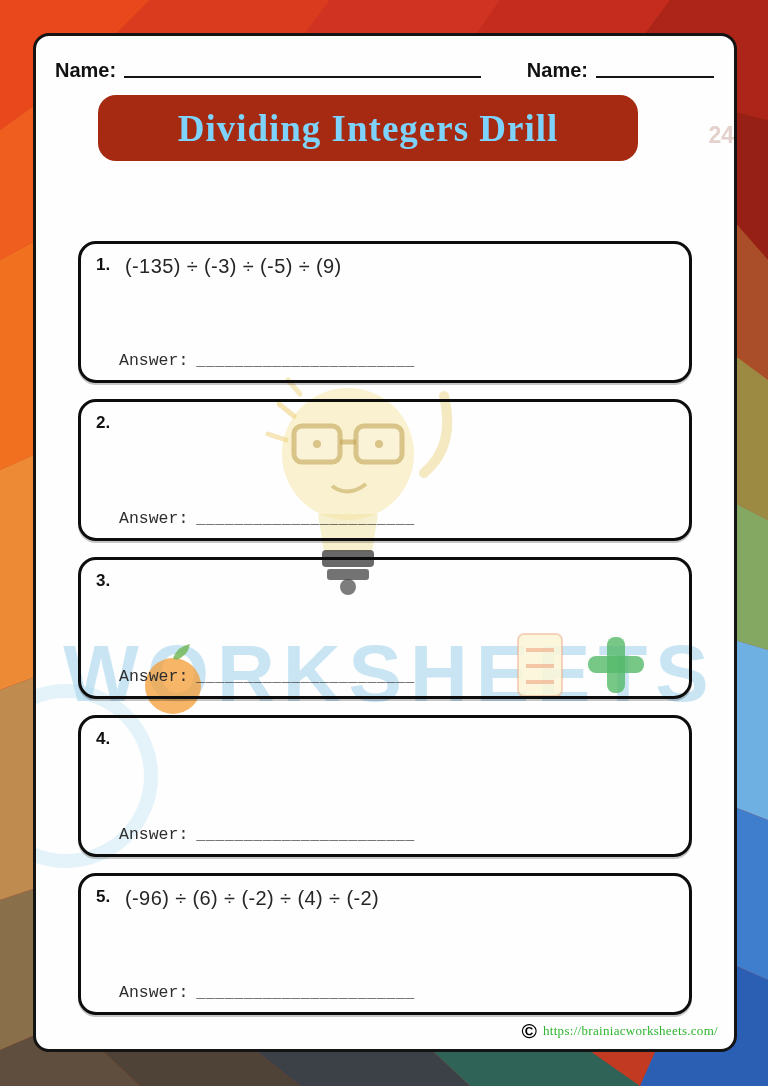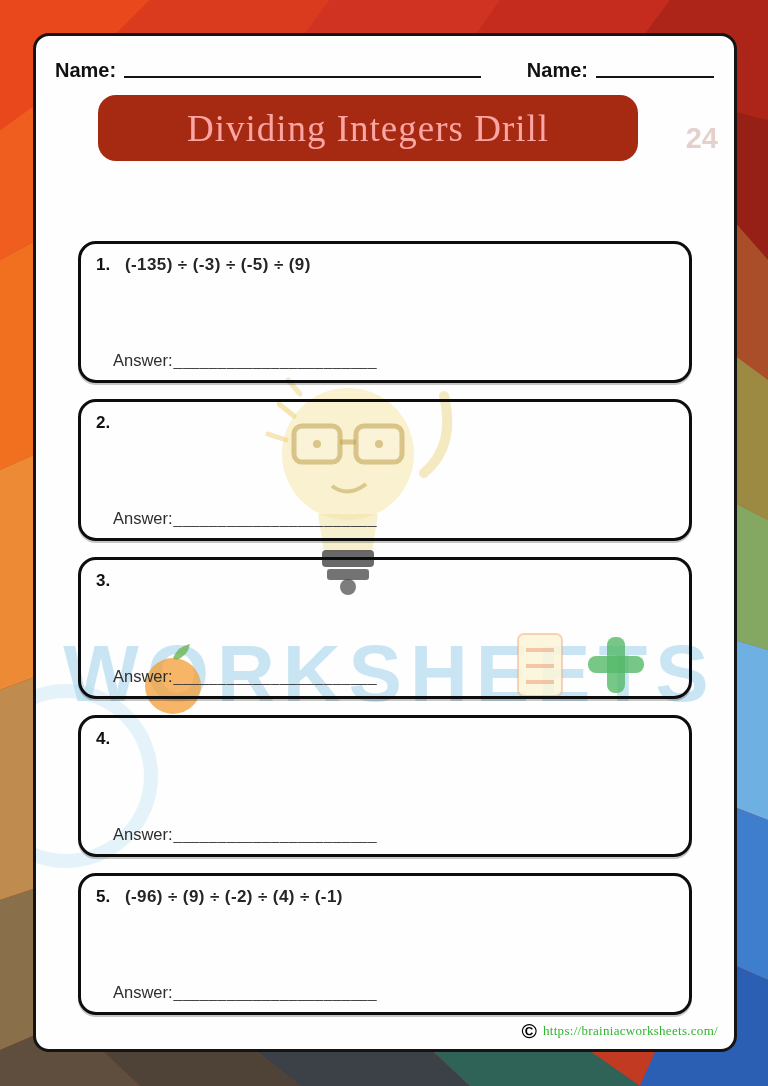--- a/index.html
+++ b/index.html
@@ -21,61 +21,61 @@
     font-family:"Liberation Serif",serif;font-weight:bold;font-size:112px;
     letter-spacing:7px;color:rgba(75,75,88,0.075);white-space:nowrap;
   }
   .wm-brand2{
     position:absolute;left:20px;top:592px;width:668px;text-align:center;
     font-family:"Liberation Sans",sans-serif;font-weight:bold;font-size:80px;
     letter-spacing:8px;color:rgba(128,196,232,0.42);white-space:nowrap;
   }
   .wm-shapes{position:absolute;left:0;top:0;z-index:1;}
   .wm-pagenum{
-    position:absolute;top:86px;right:16px;font-size:29px;font-weight:bold;
+    position:absolute;top:86px;right:0;font-size:23px;font-weight:bold;
     color:rgba(208,172,160,0.55);
   }
   
   .header-row{
     position:absolute;top:24px;left:19px;right:20px;
     display:flex;align-items:flex-end;
   }
   .hdr-label{font-size:20px;font-weight:bold;color:#111;line-height:1;}
   .hline{border-bottom:2.5px solid #151515;margin-bottom:2px;}
   .name-line{flex:1 1 auto;margin-left:8px;margin-right:46px;}
   .date-line{width:118px;margin-left:8px;}
   
   .banner{
     position:absolute;top:59px;left:62px;width:540px;height:66px;
     background:#a52a11;border-radius:18px;display:flex;align-items:center;justify-content:center;
   }
   .banner-text{
-    font-family:"Liberation Serif",serif;font-weight:normal;font-size:37px;
-    color:#fca5a5;letter-spacing:1px;white-space:nowrap;
+    font-family:"Liberation Serif",serif;font-weight:bold;font-size:37px;
+    color:#7dd3fc;letter-spacing:1px;white-space:nowrap;
   }
   
   .directions{
     position:absolute;top:142px;left:42px;width:632px;
     font-size:13.8px;font-weight:bold;color:#1e1e1e;line-height:1.55;
   }
   
   .questions{position:absolute;top:205px;left:42px;width:614px;}
   .qbox{
     position:relative;width:608px;height:136px;margin-bottom:16px;
     border:3px solid #0d0d0d;border-radius:18px;background:transparent;
     box-shadow:0 2px 0 rgba(0,0,0,0.22);
   }
   .qnum{position:absolute;top:11px;left:15px;font-size:17px;font-weight:bold;color:#111;}
   .qexpr{
-    position:absolute;top:11px;left:44px;font-size:17px;font-weight:700;
+    position:absolute;top:11px;left:44px;font-size:20px;font-weight:400;
     color:#262626;letter-spacing:0.4px;white-space:nowrap;
   }
-  .answer-row{position:absolute;bottom:10px;left:32px;display:flex;align-items:baseline;}
+  .answer-row{position:absolute;bottom:10px;left:38px;display:flex;align-items:baseline;font-family:Liberation Mono, monospace;}
   .answer-label{font-size:16.5px;font-weight:500;color:#2e2e2e;}
-  .answer-line{font-size:15px;color:#3a3a3a;margin-left:1px;letter-spacing:0.5px;}
+  .answer-line{font-size:15px;color:#3a3a3a;margin-left:8px;letter-spacing:0.5px;}
   
   .footer{
     position:absolute;bottom:8px;right:16px;display:flex;align-items:center;gap:6px;
   }
   .copyright{font-size:21px;font-weight:bold;color:#000;line-height:1;}
   .footer-url{
     font-family:"Liberation Serif",serif;font-size:13px;color:#2eb530;letter-spacing:0.3px;
   }
 </style>
 </head>
@@ -197,21 +197,21 @@
       <div class="qbox">
         <span class="qnum">4.</span>
         <div class="answer-row">
           <span class="answer-label">Answer:</span>
           <span class="answer-line">_______________________</span>
         </div>
       </div>
 
       <div class="qbox">
         <span class="qnum">5.</span>
-        <span class="qexpr">(-96) ÷ (9) ÷ (-2) ÷ (4) ÷ (-1)</span>
+        <span class="qexpr">(-96) ÷ (6) ÷ (-2) ÷ (4) ÷ (-2)</span>
         <div class="answer-row">
           <span class="answer-label">Answer:</span>
           <span class="answer-line">_______________________</span>
         </div>
       </div>
 
     </div>
 
     <div class="footer">
       <span class="copyright">©</span>

